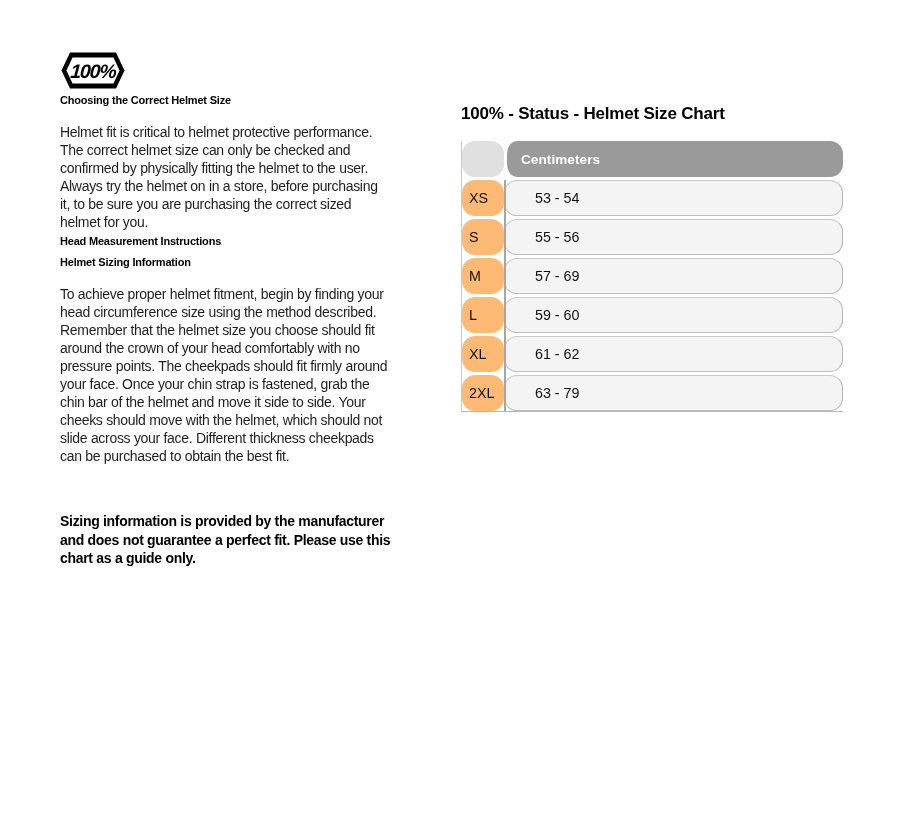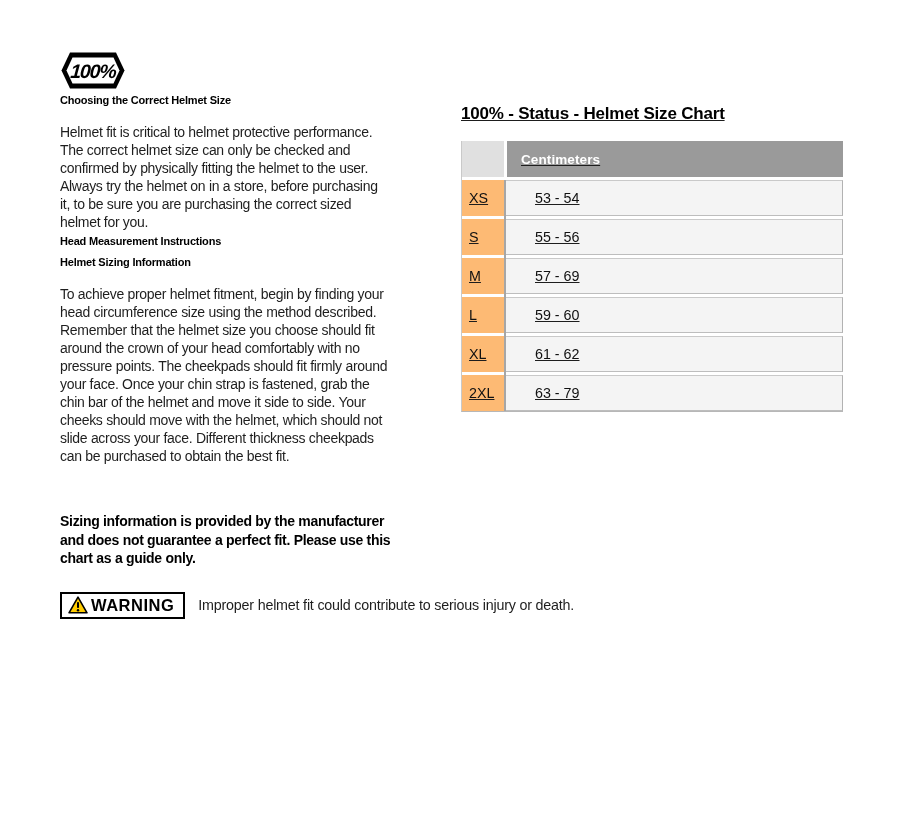--- a/index.html
+++ b/index.html
@@ -55,40 +55,40 @@
     line-height: 1;
   }
   .warning-note {
     margin-left: 13px;
     font-size: 14.3px; color: #1e1e1e; letter-spacing: -0.2px;
     white-space: nowrap;
   }
 
   
   .col-right {
-    position: absolute; left: 461px; top: 103px; width: 382px; text-decoration: underline;
+    position: absolute; left: 461px; top: 103px; width: 382px;
   }
   .chart-heading {
     font-size: 17px; font-weight: 700; color: #000;
     line-height: 21px; margin: 0 0 17px 0; letter-spacing: -0.2px;
   }
 
   .table-wrap {
     position: relative;
     border-left: 1px solid #c9c9c9;
     border-bottom: 1px solid #b7b7b7;
   }
   .size-table {
     display: grid;
     grid-template-columns: 42px 1fr;
     grid-auto-rows: 36px;
     row-gap: 3px;
   }
   .t-row { display: contents; }
-  .cell { display: flex; align-items: center; box-sizing: border-box; }
+  .cell { display: flex; align-items: center; box-sizing: border-box; border-radius: 13px; }
   .corner-cell { background: #e0e0e0; }
   .col-header-cell {
     background: #9a9a9a; color: #ffffff;
     font-weight: 700; font-size: 13.5px; letter-spacing: 0.1px;
     padding-left: 14px;
     border-left: 3px solid #ffffff;
   }
   .size-cell {
     background: #fdba74; font-size: 14.3px; color: #111;
     padding-left: 7px;
@@ -136,31 +136,20 @@
 your face. Once your chin strap is fastened, grab the
 chin bar of the helmet and move it side to side. Your
 cheeks should move with the helmet, which should not
 slide across your face. Different thickness cheekpads
 can be purchased to obtain the best fit.</p>
 
     <p class="disclaimer">Sizing information is provided by the manufacturer
 and does not guarantee a perfect fit. Please use this
 chart as a guide only.</p>
 
-    <div class="warning-row">
-      <div class="warning-box">
-        <svg width="20" height="18" viewBox="0 0 20 18" xmlns="http://www.w3.org/2000/svg">
-          <path d="M10 1.2 L19 16.8 L1 16.8 Z" fill="#FFCC00" stroke="#000" stroke-width="1.6" stroke-linejoin="round"></path>
-          <rect x="9" y="6" width="2" height="6" rx="0.8" fill="#000"></rect>
-          <circle cx="10" cy="14.2" r="1.2" fill="#000"></circle>
-        </svg>
-        <span class="warning-label">WARNING</span>
-      </div>
-      <span class="warning-note">Improper helmet fit could contribute to serious injury or death.</span>
-    </div>
 
   </div>
 
   <div class="col-right">
 
     <h2 class="chart-heading">100% - Status - Helmet Size Chart</h2>
 
     <div class="table-wrap">
       <div class="size-table">
         <div class="cell corner-cell"></div>

